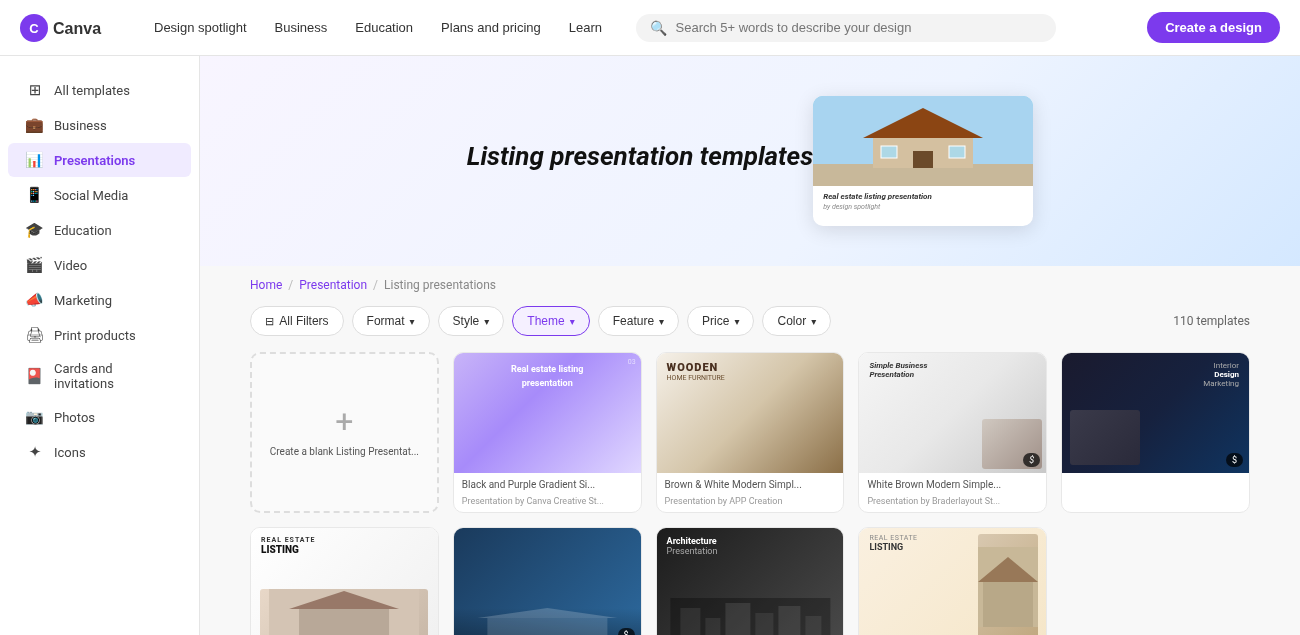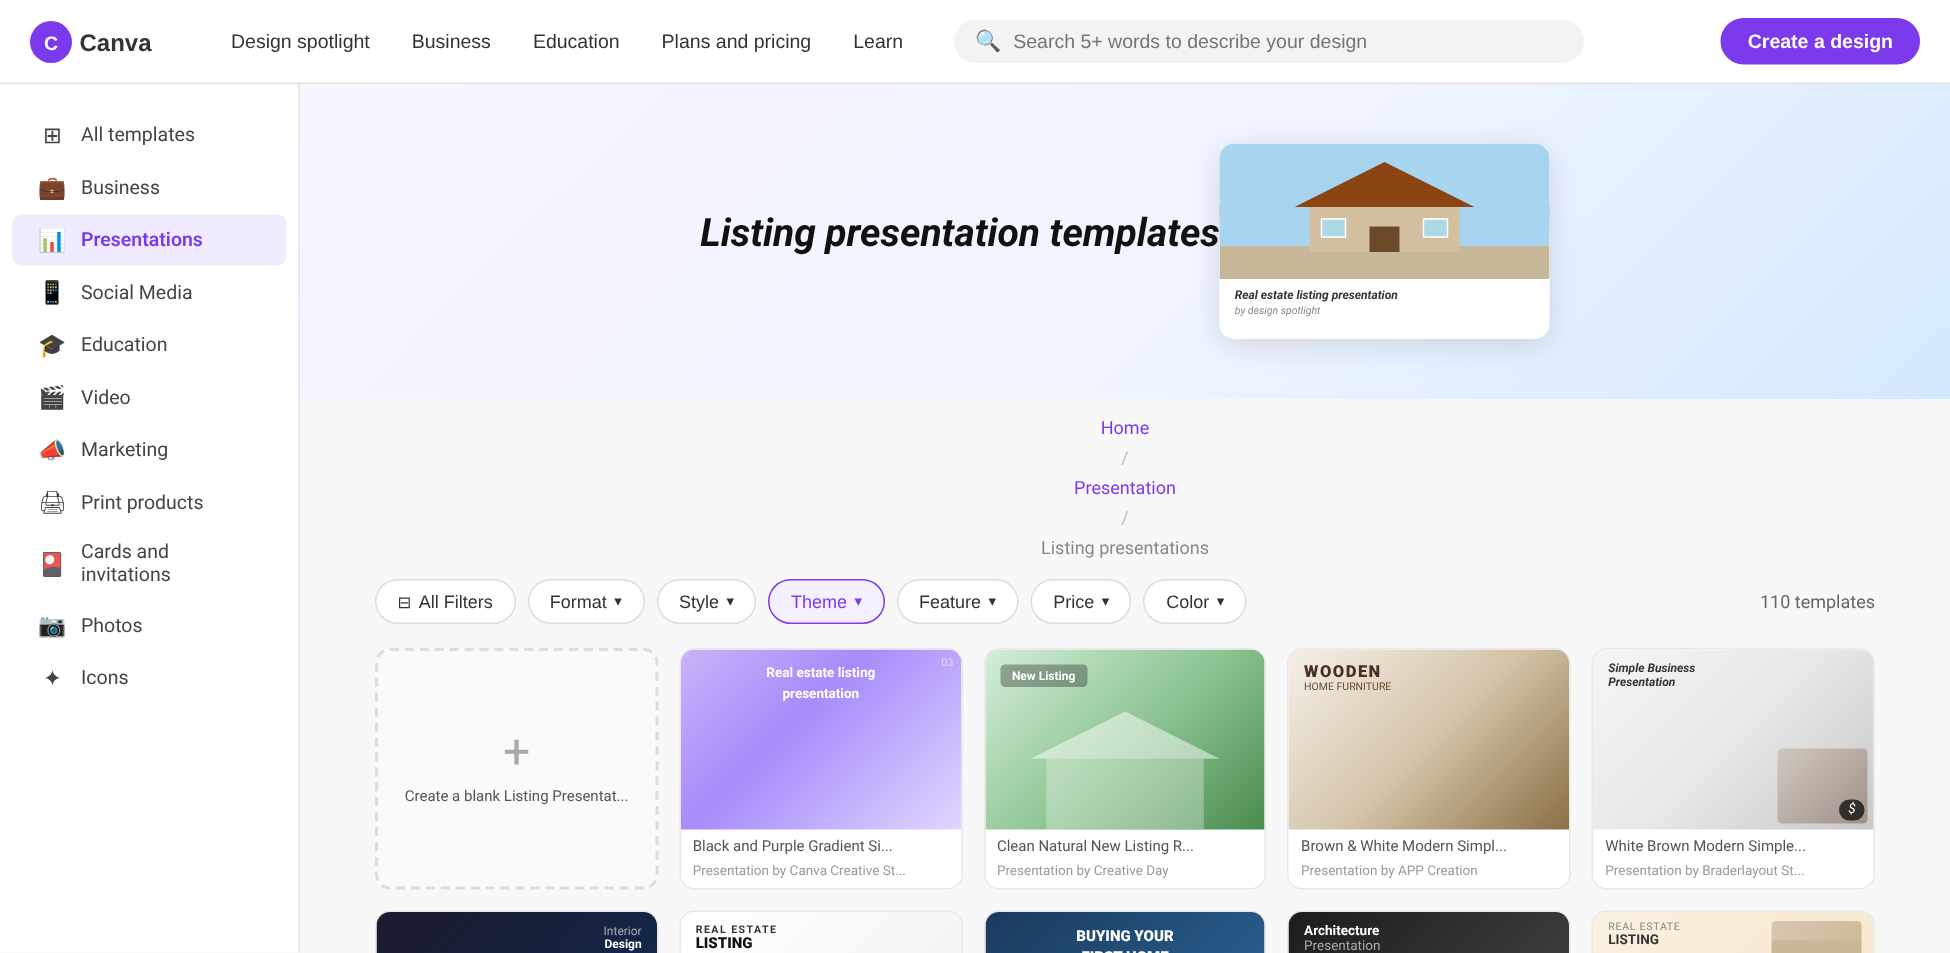--- a/index.html
+++ b/index.html
@@ -157,21 +157,20 @@
     }
 
     
     .breadcrumb-bar {
       padding: 12px 50px 6px;
       font-size: 12px;
       color: #888;
       display: flex;
       gap: 6px;
       align-items: center;
-      flex-direction: column;
     }
     .breadcrumb-link { color: #7c3aed; cursor: pointer; }
     .breadcrumb-sep { color: #bbb; }
 
     
     .filter-bar {
       display: flex;
       align-items: center;
       gap: 8px;
       padding: 8px 50px 12px;
@@ -448,36 +447,20 @@
             <div style="position:absolute; top:10px; left:12px; right:12px; text-align:center;">
               <div style="font-size:9px; font-weight:700; color:#fff; line-height:1.5;">Real estate listing<br>presentation</div>
             </div>
             <div style="position:absolute; top:5px; right:5px; font-size:7px; color:rgba(255,255,255,0.6);">03</div>
           </div>
         </div>
         <div class="card-label">Black and Purple Gradient Si...</div>
         <div style="font-size:9px; color:#999; padding:0 8px 6px;">Presentation by Canva Creative St...</div>
       </div>
 
-      <div class="template-card">
-        <div class="card-thumb thumb-green-gradient">
-          <div class="card-thumb-inner">
-            <div style="position:absolute; top:10px; left:10px; background:rgba(0,0,0,0.3); padding:3px 8px; border-radius:3px;">
-              <div style="font-size:8px; font-weight:700; color:#fff;">New Listing</div>
-            </div>
-
-            <svg viewBox="0 0 150 80" width="90%" height="70%" style="position:absolute; bottom:0;">
-              <rect x="25" y="35" width="100" height="45" fill="rgba(255,255,255,0.3)"></rect>
-              <polygon points="15,35 135,35 75,5" fill="rgba(255,255,255,0.5)"></polygon>
-            </svg>
-          </div>
-        </div>
-        <div class="card-label">Clean Natural New Listing R...</div>
-        <div style="font-size:9px; color:#999; padding:0 8px 6px;">Presentation by Creative Day</div>
-      </div>
 
       <div class="template-card">
         <div class="card-thumb thumb-brown-wood">
           <div class="card-thumb-inner">
             <div style="position:absolute; top:8px; left:10px;">
               <div style="font-size:11px; font-weight:900; color:#4a3020; letter-spacing:1px;">WOODEN</div>
               <div style="font-size:7px; color:#6a4e30;">HOME FURNITURE</div>
             </div>
           </div>
         </div>
@@ -532,23 +515,20 @@
               </svg>
             </div>
           </div>
         </div>
 
       </div>
 
       <div class="template-card">
         <div class="card-thumb thumb-blue-home">
           <div class="card-thumb-inner">
-            <div style="position:absolute;top:10px;left:12px;right:12px;text-align:center;">
-              <div style="font-size:10px;font-weight:900;color:#fff;line-height:1.4;text-transform:uppercase;">BUYING YOUR<br>FIRST HOME</div>
-            </div>
             <div style="position:absolute;bottom:0;width:100%;height:40px;background: linear-gradient(180deg, transparent, rgba(0,0,0,0.4));">
               <svg viewBox="0 0 160 40" width="100%" height="100%">
                 <rect x="20" y="10" width="120" height="30" fill="rgba(255,255,255,0.15)"></rect>
                 <polygon points="10,10 150,10 80,0" fill="rgba(255,255,255,0.2)"></polygon>
               </svg>
             </div>
           </div>
           <span class="dollar-badge">$</span>
         </div>
 

